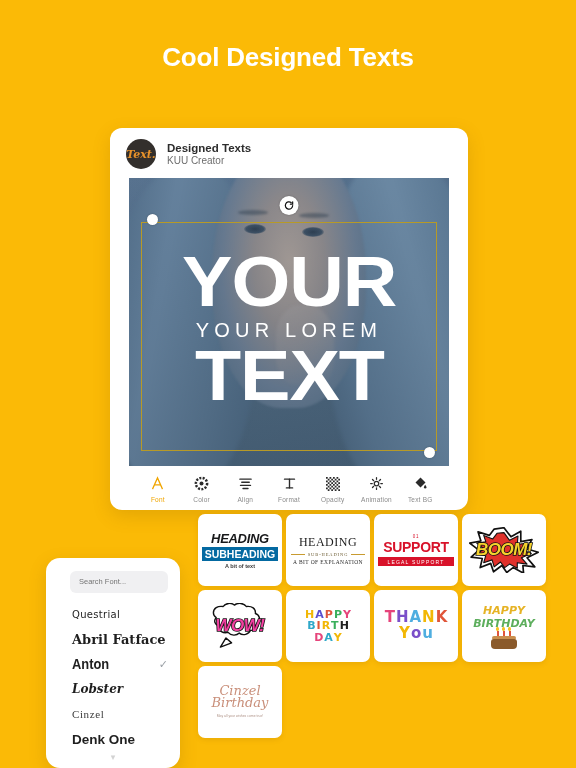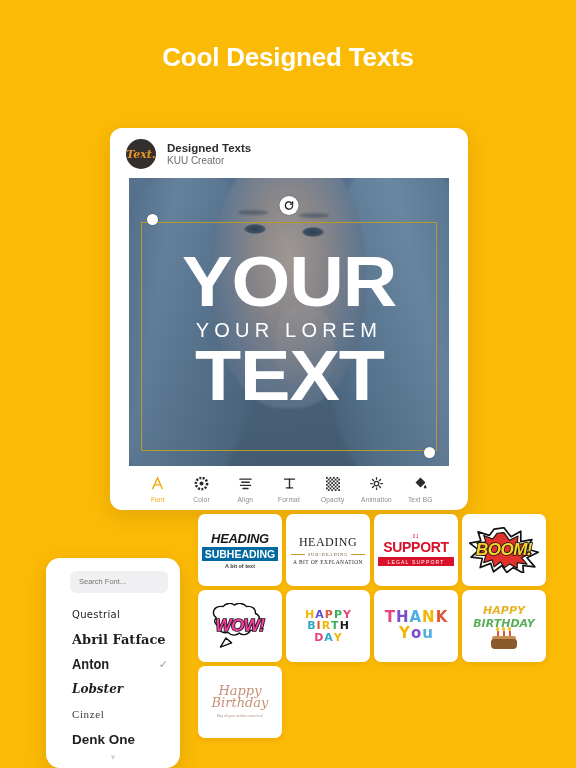--- a/index.html
+++ b/index.html
@@ -572,18 +572,18 @@
         <span class="candle" style="left:18px"></span>
           <span class="flame" style="left:17.3px"></span>
         <span class="cake-top"></span>
           <span class="cake-body"></span>
       </div>
     </div>
   </div>
 
   <div class="tpl">
     <div class="tpl-inner">
-      <div class="script-hb">Happy Birthday</div>
+      <div class="script-hb">Cinzel Birthday</div>
       <div class="script-sub">May all your wishes come true!</div>
     </div>
   </div>
 
 </div>
 
 </body></html>

